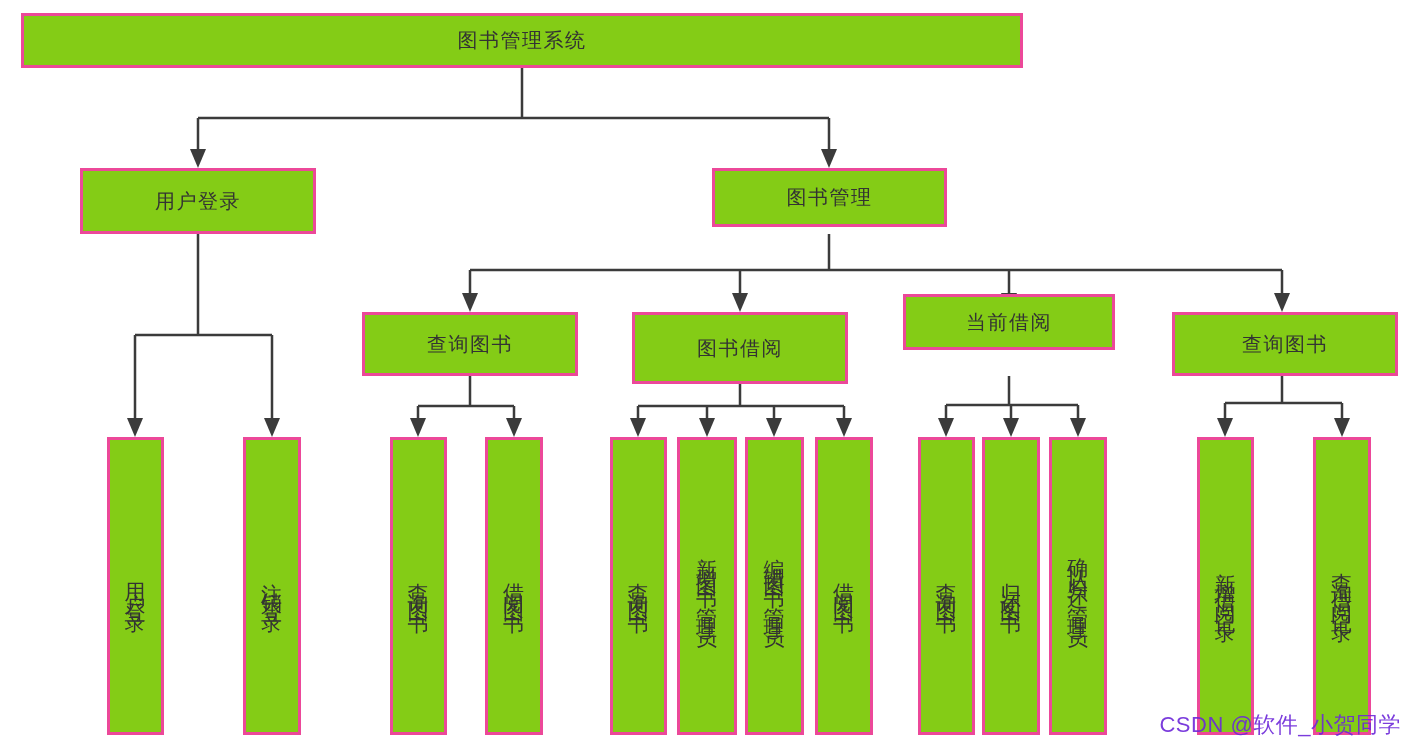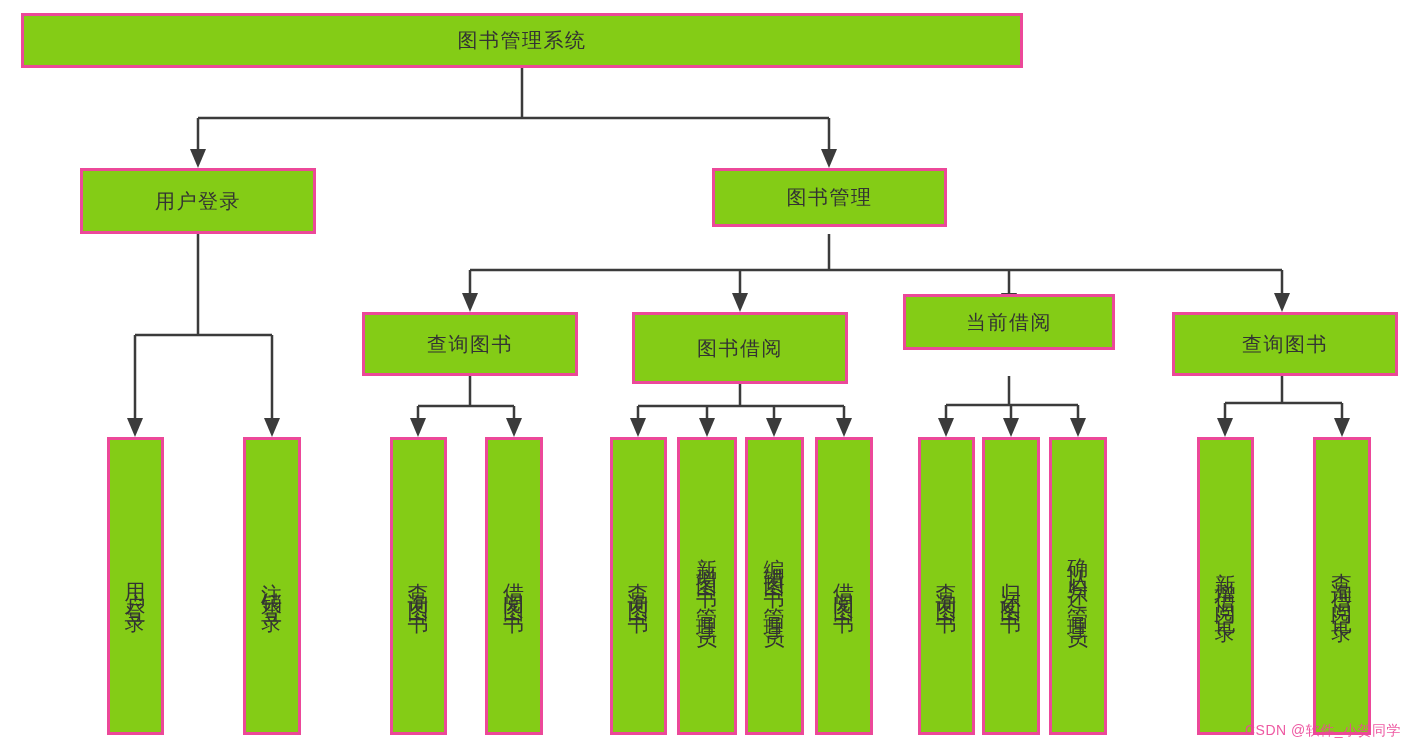--- a/index.html
+++ b/index.html
@@ -24,22 +24,22 @@
   .vt{
     writing-mode:vertical-rl;
     text-orientation:mixed;
     font-size:21px;
     letter-spacing:10px;
     line-height:1;
   }
   .watermark{
     position:absolute;
     right:4px;bottom:7px;
-    font-size:14px;
-    color:#ec4899;
+    font-size:22px;
+    color:#6d28d9;
     letter-spacing:0.5px;
     opacity:.9;
     white-space:nowrap;
   }
 </style>
 </head>
 <body>
 
 <div class="canvas">
 

